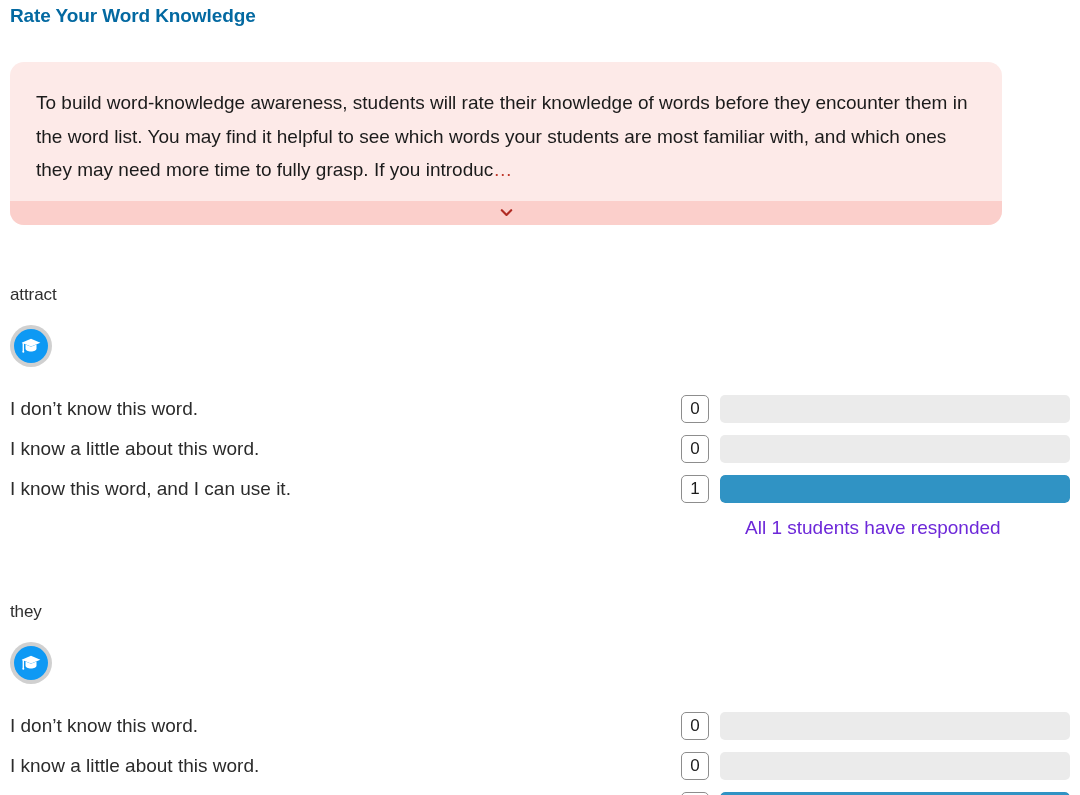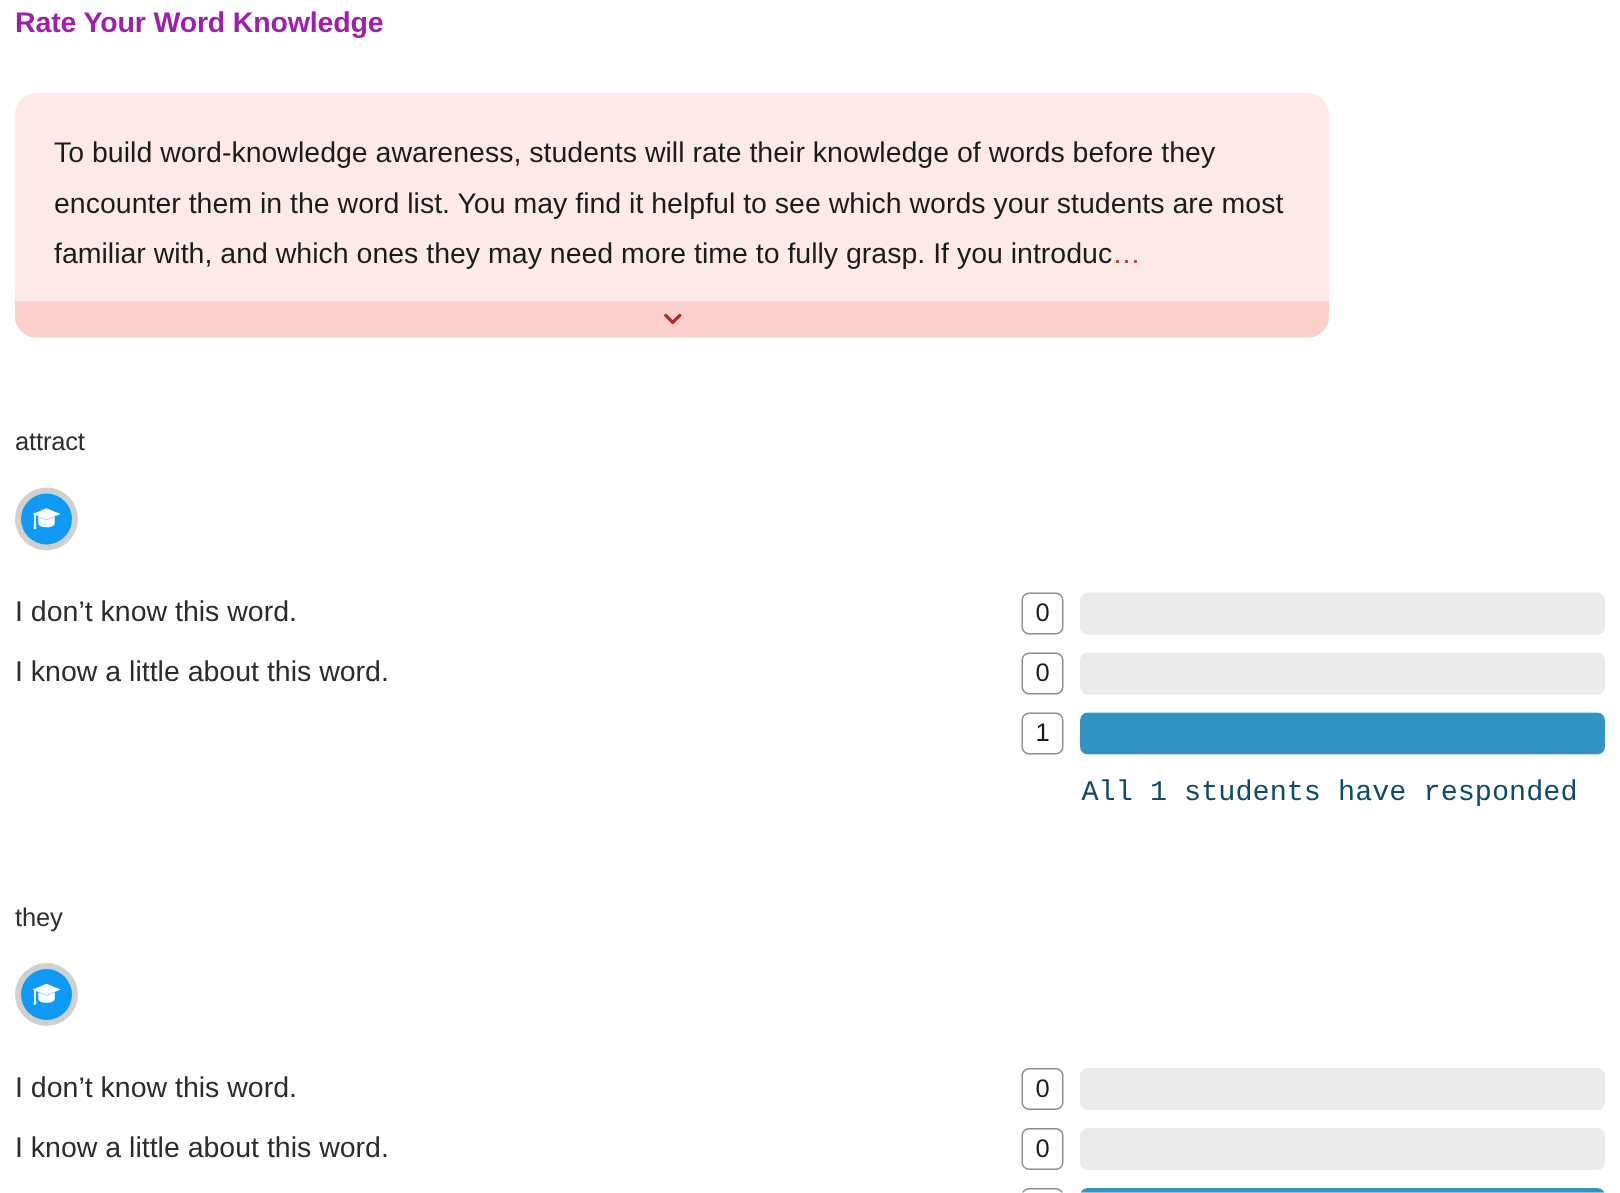--- a/index.html
+++ b/index.html
@@ -23,31 +23,31 @@
     box-sizing: border-box;
   }
 
   
   .page-title {
     position: absolute;
     left: 10px;
     top: 4px;
     font-size: 19px;
     font-weight: bold;
-    color: #a21caf;
+    color: #0369a1;
     letter-spacing: -0.1px;
     line-height: 24px;
   }
 
   
   .info-banner {
     position: absolute;
     left: 10px;
     top: 62px;
-    width: 876px;
+    width: 992px;
     border-radius: 14px;
     background: #fdeae8;
     overflow: hidden;
   }
   .info-banner-body {
     padding: 24px 26px 14px 26px;
   }
   .info-text {
     font-size: 19px;
     line-height: 33.5px;
@@ -153,26 +153,25 @@
     overflow: hidden;
   }
   .bar-fill {
     height: 100%;
     border-radius: 5px;
     background: #3093c4;
   }
 
   .responded-note {
     position: absolute;
-    left: 721px;
+    left: 745px;
     font-size: 19px;
     line-height: 28px;
-    color: #0c4a6e;
+    color: #6d28d9;
     white-space: nowrap;
-    font-family: Liberation Mono, monospace;
   }
 </style>
 </head>
 <body>
 
 <div class="page">
 
   <div class="page-title">Rate Your Word Knowledge</div>
 
   <div class="info-banner">
@@ -212,20 +211,21 @@
 
     <div class="choice-row" style="top:150px;">
       <div class="choice-label">I know a little about this word.</div>
       <div class="count-box">0</div>
       <div class="bar-track">
         <div class="bar-fill" style="width:0%;"></div>
       </div>
     </div>
 
     <div class="choice-row" style="top:190px;">
+      <div class="choice-label">I know this word, and I can use it.</div>
       <div class="count-box">1</div>
       <div class="bar-track">
         <div class="bar-fill" style="width:100%;"></div>
       </div>
     </div>
 
     <div class="responded-note" style="top:229px;">All 1 students have responded</div>
   </div>
 
   <div class="word-block" style="top:602px;">

